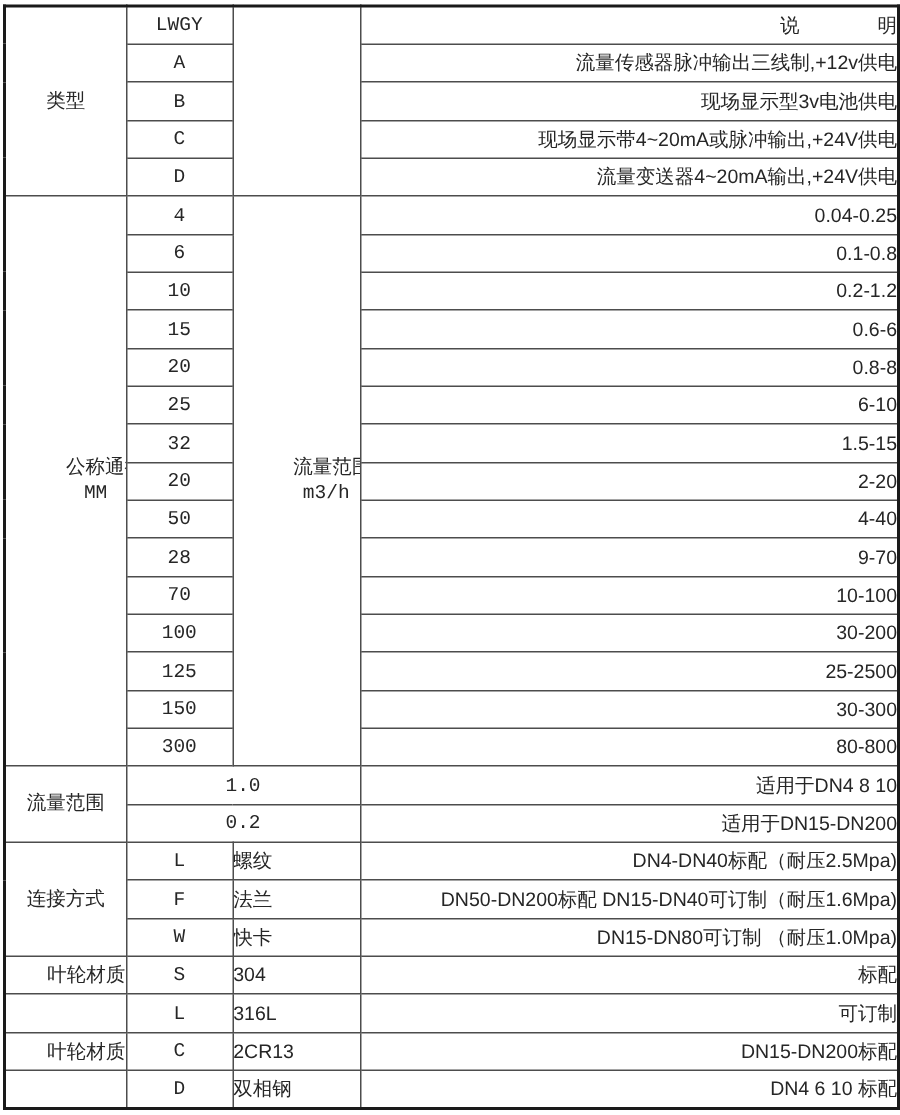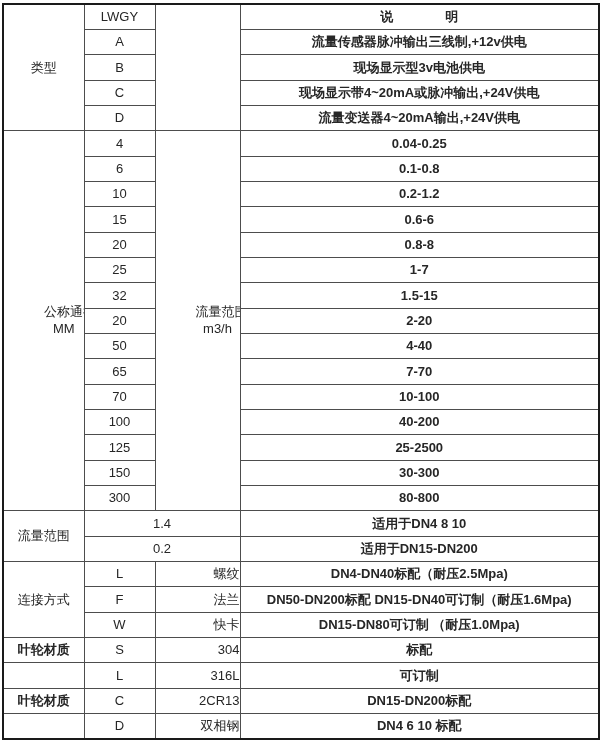--- a/index.html
+++ b/index.html
@@ -21,23 +21,23 @@
   table.spec td {
     border: 1px solid #4d4d4d;
     font-size: 13px;
     color: #262626;
     vertical-align: middle;
     padding: 0;
     overflow: hidden;
     white-space: nowrap;
     line-height: 1.2;
   }
-  td.center { text-align: center; }
-  td.left   { text-align: center; padding-left: 3px; font-weight: bold; }
-  td.name   { text-align: right; padding-left: 4px; }
+  td.center { text-align: center; font-family: Liberation Mono, monospace; }
+  td.left   { text-align: right; padding-left: 3px; }
+  td.name   { text-align: left; padding-left: 4px; }
   .two-line { line-height: 1.3; padding-left: 40px; }
   .desc-right { margin-left: 52px; }
 </style>
 </head>
 <body>
 
 <table class="spec">
   <colgroup>
     <col style="width:81px">
     <col style="width:71px">
@@ -92,62 +92,62 @@
   <tr>
     <td class="center">15</td>
     <td class="left">0.6-6</td>
   </tr>
   <tr>
     <td class="center">20</td>
     <td class="left">0.8-8</td>
   </tr>
   <tr>
     <td class="center">25</td>
-    <td class="left">1-7</td>
+    <td class="left">6-10</td>
   </tr>
   <tr>
     <td class="center">32</td>
     <td class="left">1.5-15</td>
   </tr>
   <tr>
     <td class="center">20</td>
     <td class="left">2-20</td>
   </tr>
   <tr>
     <td class="center">50</td>
     <td class="left">4-40</td>
   </tr>
   <tr>
-    <td class="center">65</td>
-    <td class="left">7-70</td>
+    <td class="center">28</td>
+    <td class="left">9-70</td>
   </tr>
   <tr>
     <td class="center">70</td>
     <td class="left">10-100</td>
   </tr>
   <tr>
     <td class="center">100</td>
-    <td class="left">40-200</td>
+    <td class="left">30-200</td>
   </tr>
   <tr>
     <td class="center">125</td>
     <td class="left">25-2500</td>
   </tr>
   <tr>
     <td class="center">150</td>
     <td class="left">30-300</td>
   </tr>
   <tr>
     <td class="center">300</td>
     <td class="left">80-800</td>
   </tr>
 
   <tr>
     <td rowspan="2" class="center">流量范围</td>
-    <td colspan="2" class="center">1.4</td>
+    <td colspan="2" class="center">1.0</td>
     <td class="left">适用于DN4 8 10</td>
   </tr>
   <tr>
     <td colspan="2" class="center">0.2</td>
     <td class="left">适用于DN15-DN200</td>
   </tr>
 
   <tr>
     <td rowspan="3" class="center">连接方式</td>
     <td class="center">L</td>

